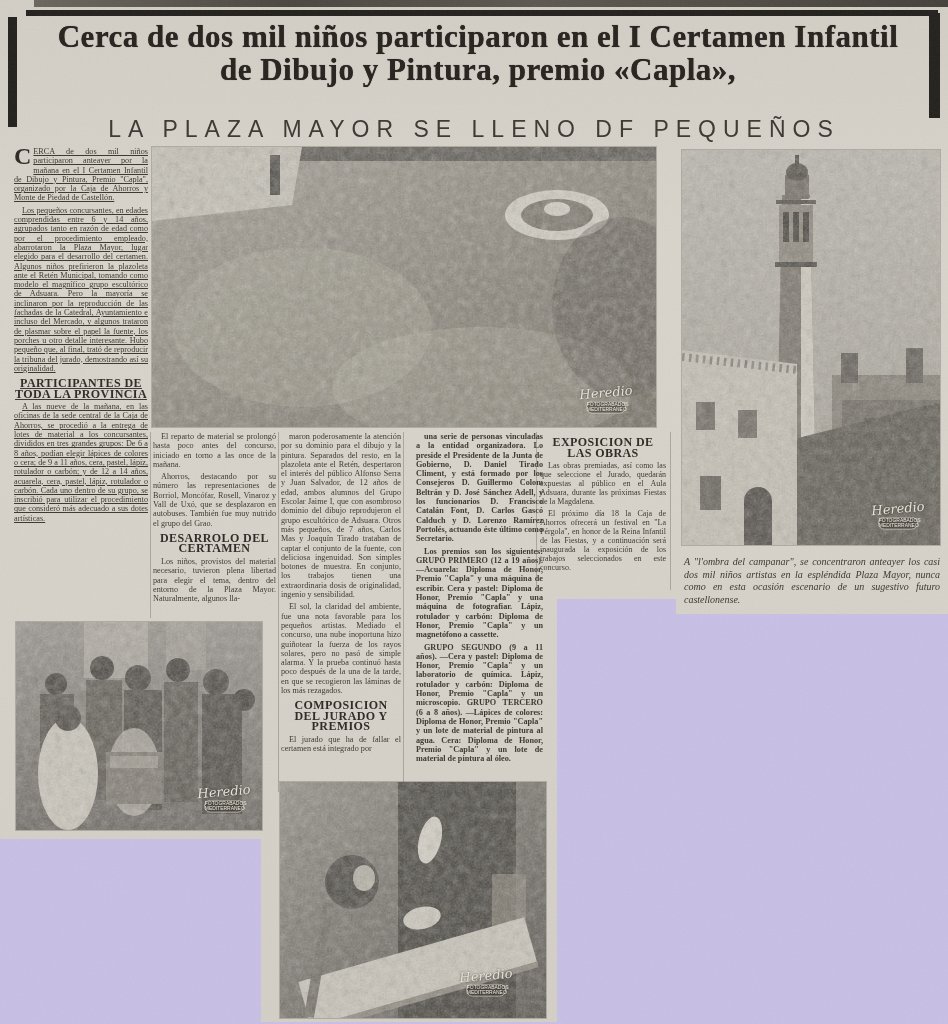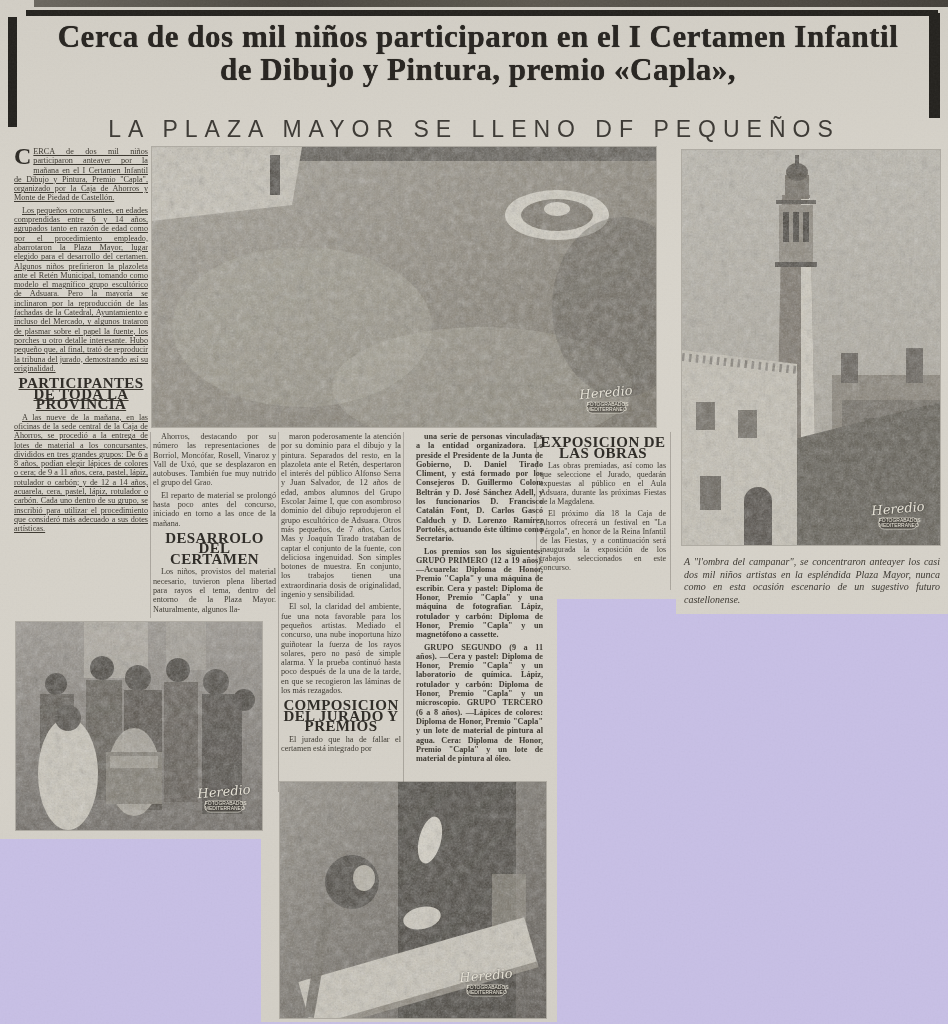--- a/index.html
+++ b/index.html
@@ -17,21 +17,21 @@
   .headline{position:absolute;left:36px;top:20px;width:884px;text-align:center;color:#26231f;
             font-weight:700;font-size:31px;line-height:33px;letter-spacing:.5px;
             text-shadow:0 0 .7px #26231f;}
   .subheadline{position:absolute;left:40px;top:116px;width:868px;text-align:center;color:#3b3833;
             font-family:"Liberation Sans","DejaVu Sans",sans-serif;font-size:23px;
             letter-spacing:7px;font-weight:400;}
 
   .col{position:absolute;color:#3b372f;font-size:8.2px;line-height:9.3px;text-align:justify;
        overflow:hidden;}
   .col p{margin:0 0 3px 0;text-indent:8px;}
-  .col h3{margin:5px 0 3px 0;text-align:center;font-size:15px;line-height:10.5px;
+  .col h3{margin:5px 0 3px 0;text-align:center;font-size:12px;line-height:10.5px;
           letter-spacing:.4px;color:#2d2a25;text-indent:0;}
   p.dropcap{text-indent:0;}
   p.dropcap::first-letter{float:left;font-size:24px;line-height:19px;padding:0 2px 0 0;
           font-weight:700;color:#2d2a25;}
   .col1{left:14px;top:147px;width:134px;height:473px;text-decoration:underline;}
   .col2{left:153px;top:432px;width:123px;height:188px;}
   .col3{left:281px;top:432px;width:120px;height:365px;}
   .col4{left:416px;top:432px;width:127px;height:402px;font-weight:bold;}
   .col5{left:540px;top:432px;width:126px;height:160px;font-size:8px;line-height:9px;}
 
@@ -90,24 +90,24 @@
     <div class="subheadline">LA PLAZA MAYOR SE LLENO DF PEQUEÑOS ARTISTAS</div>
 
     <div class="col col1">
       <p class="dropcap">CERCA de dos mil niños participaron anteayer por la mañana en el I Certamen Infantil de Dibujo y Pintura, Premio "Capla", organizado por la Caja de Ahorros y Monte de Piedad de Castellón.</p>
       <p>Los pequeños concursantes, en edades comprendidas entre 6 y 14 años, agrupados tanto en razón de edad como por el procedimiento empleado, abarrotaron la Plaza Mayor, lugar elegido para el desarrollo del certamen. Algunos niños prefirieron la plazoleta ante el Retén Municipal, tomando como modelo el magnífico grupo escultórico de Adsuara. Pero la mayoría se inclinaron por la reproducción de las fachadas de la Catedral, Ayuntamiento e incluso del Mercado, y algunos trataron de plasmar sobre el papel la fuente, los porches u otro detalle interesante. Hubo pequeño que, al final, trató de reproducir la tribuna del jurado, demostrando así su originalidad.</p>
       <h3>PARTICIPANTES DE TODA LA PROVINCIA</h3>
       <p>A las nueve de la mañana, en las oficinas de la sede central de la Caja de Ahorros, se procedió a la entrega de lotes de material a los concursantes, divididos en tres grandes grupos: De 6 a 8 años, podían elegir lápices de colores o cera; de 9 a 11 años, cera, pastel, lápiz, rotulador o carbón; y de 12 a 14 años, acuarela, cera, pastel, lápiz, rotulador o carbón. Cada uno dentro de su grupo, se inscribió para utilizar el procedimiento que consideró más adecuado a sus dotes artísticas.</p>
     </div>
 
     <div class="col col2">
+      <p>El reparto de material se prolongó hasta poco antes del concurso, iniciado en torno a las once de la mañana.</p>
       <p>Ahorros, destacando por su número las representaciones de Borriol, Moncófar, Rosell, Vinaroz y Vall de Uxó, que se desplazaron en autobuses. También fue muy nutrido el grupo del Grao.</p>
-      <p>El reparto de material se prolongó hasta poco antes del concurso, iniciado en torno a las once de la mañana.</p>
       <h3>DESARROLO DEL CERTAMEN</h3>
-      <p>Los niños, provistos del material necesario, tuvieron plena libertad para rayos el tema, dentro del entorno de la Plaza Mayor. Naturalmente, algunos lla-</p>
+      <p>Los niños, provistos del material necesario, tuvieron plena libertad para elegir el tema, dentro del entorno de la Plaza Mayor. Naturalmente, algunos lla-</p>
     </div>
 
     <div class="col col3">
       <p>maron poderosamente la atención por su dominio para el dibujo y la pintura. Separados del resto, en la plazoleta ante el Retén, despertaron el interés del público Alfonso Serra y Juan Salvador, de 12 años de edad, ambos alumnos del Grupo Escolar Jaime I, que con asombroso dominio del dibujo reprodujeron el grupo escultórico de Adsuara. Otros más pequeños, de 7 años, Carlos Mas y Joaquín Tirado trataban de captar el conjunto de la fuente, con deliciosa ingenuidad. Son simples botones de muestra. En conjunto, los trabajos tienen una extraordinaria dosis de originalidad, ingenio y sensibilidad.</p>
       <p>El sol, la claridad del ambiente, fue una nota favorable para los pequeños artistas. Mediado el concurso, una nube inoportuna hizo guiñotear la fuerza de los rayos solares, pero no pasó de simple alarma. Y la prueba continuó hasta poco después de la una de la tarde, en que se recogieron las láminas de los más rezagados.</p>
       <h3>COMPOSICION DEL JURADO Y PREMIOS</h3>
       <p>El jurado que ha de fallar el certamen está integrado por</p>
     </div>
 
     <div class="col col4">

